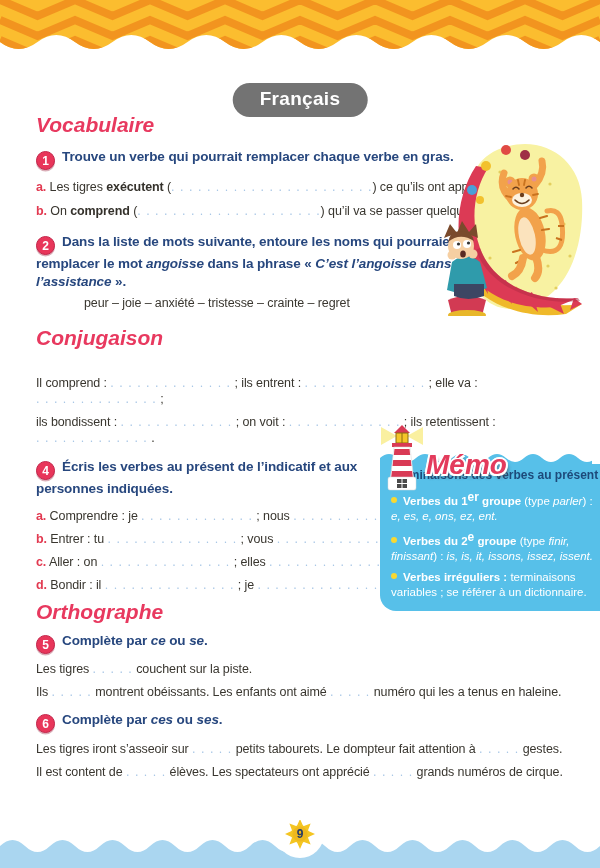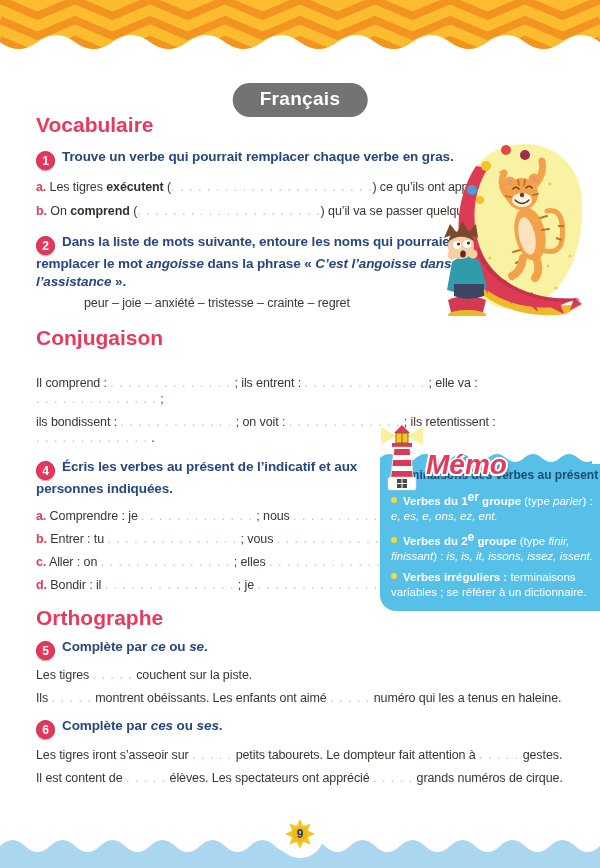--- a/index.html
+++ b/index.html
@@ -10,21 +10,21 @@
   .banner { position:absolute; top:0; left:0; width:600px; height:58px; }
 
   
   .pill { position:absolute; top:83px; left:50%; transform:translateX(-50%);
     background:#737373; color:#fff; font-weight:bold; font-size:19px;
     padding:5px 27px 7px; border-radius:22px; letter-spacing:.3px; }
 
   .content { position:absolute; left:36px; top:112px; width:548px; font-size:12.5px;
     line-height:16px; color:#39362f; letter-spacing:-0.1px; }
 
-  .sec-head { color:#e8395f; font-size:21px; line-height:26px; font-weight:bold; letter-spacing:0; }
+  .sec-head { color:#e8395f; font-size:21px; line-height:26px; font-weight:bold; letter-spacing:0;font-style:italic; }
 
   .badge { display:inline-block; width:19px; height:19px; border-radius:50%;
     background:#e8365a; border:1px solid #c4264b; color:#fff; font-size:12px; font-weight:bold;
     text-align:center; line-height:18px; margin-right:7px; vertical-align:-4px;
     box-shadow:0 1.5px 0 rgba(150,20,50,.35); letter-spacing:0; }
 
   .ex-head { font-weight:bold; color:#27477e; font-size:13.5px; line-height:18px;margin-top:40px; }
   .ex-line { }
 
   .sg-r { color:#e23a51; font-weight:bold; }
@@ -100,21 +100,21 @@
     <div class="ex-line" style="margin-top:7px"><span>ils bondissent : </span><span class="sg-d">. . . . . . . . . . . . .</span><span> ; on voit : </span><span class="sg-d">. . . . . . . . . . . . .</span><span> ; ils retentissent : </span><span class="sg-d">. . . . . . . . . . . . .</span><span> .</span></div>
 
     <div style="margin-top:12px; width:330px">
       <span class="badge">4</span><span class="ex-head"><span>Écris les verbes au présent de l’indicatif et aux personnes indiquées.</span></span>
     </div>
     <div class="ex-line" style="margin-top:10px"><span class="sg-r">a.</span><span> Comprendre : je </span><span class="sg-d">. . . . . . . . . . . . .</span><span> ; nous </span><span class="sg-d">. . . . . . . . . . . . . . . .</span><span> .</span></div>
     <div class="ex-line" style="margin-top:7px"><span class="sg-r">b.</span><span> Entrer : tu </span><span class="sg-d">. . . . . . . . . . . . . . .</span><span> ; vous </span><span class="sg-d">. . . . . . . . . . . . . . . .</span><span> .</span></div>
     <div class="ex-line" style="margin-top:7px"><span class="sg-r">c.</span><span> Aller : on </span><span class="sg-d">. . . . . . . . . . . . . . .</span><span> ; elles </span><span class="sg-d">. . . . . . . . . . . . . . . .</span><span> .</span></div>
     <div class="ex-line" style="margin-top:7px"><span class="sg-r">d.</span><span> Bondir : il </span><span class="sg-d">. . . . . . . . . . . . . . .</span><span> ; je </span><span class="sg-d">. . . . . . . . . . . . . . . . .</span><span> .</span></div>
 
-    <div class="sec-head" style="margin-top:12px">Orthographe</div>
+    <div class="sec-head" style="margin-top:6px">Orthographe</div>
 
     <div style="margin-top:7px">
       <span class="badge">5</span><span class="ex-head"><span>Complète par </span><span class="sg-i">ce</span><span> ou </span><span class="sg-i">se</span><span>.</span></span>
     </div>
     <div class="ex-line" style="margin-top:7px"><span>Les tigres </span><span class="sg-d">. . . . .</span><span> couchent sur la piste.</span></div>
     <div class="ex-line" style="margin-top:7px"><span>Ils </span><span class="sg-d">. . . . .</span><span> montrent obéissants. Les enfants ont aimé </span><span class="sg-d">. . . . .</span><span> numéro qui les a tenus en haleine.</span></div>
 
     <div style="margin-top:11px">
       <span class="badge">6</span><span class="ex-head"><span>Complète par </span><span class="sg-i">ces</span><span> ou </span><span class="sg-i">ses</span><span>.</span></span>
     </div>

